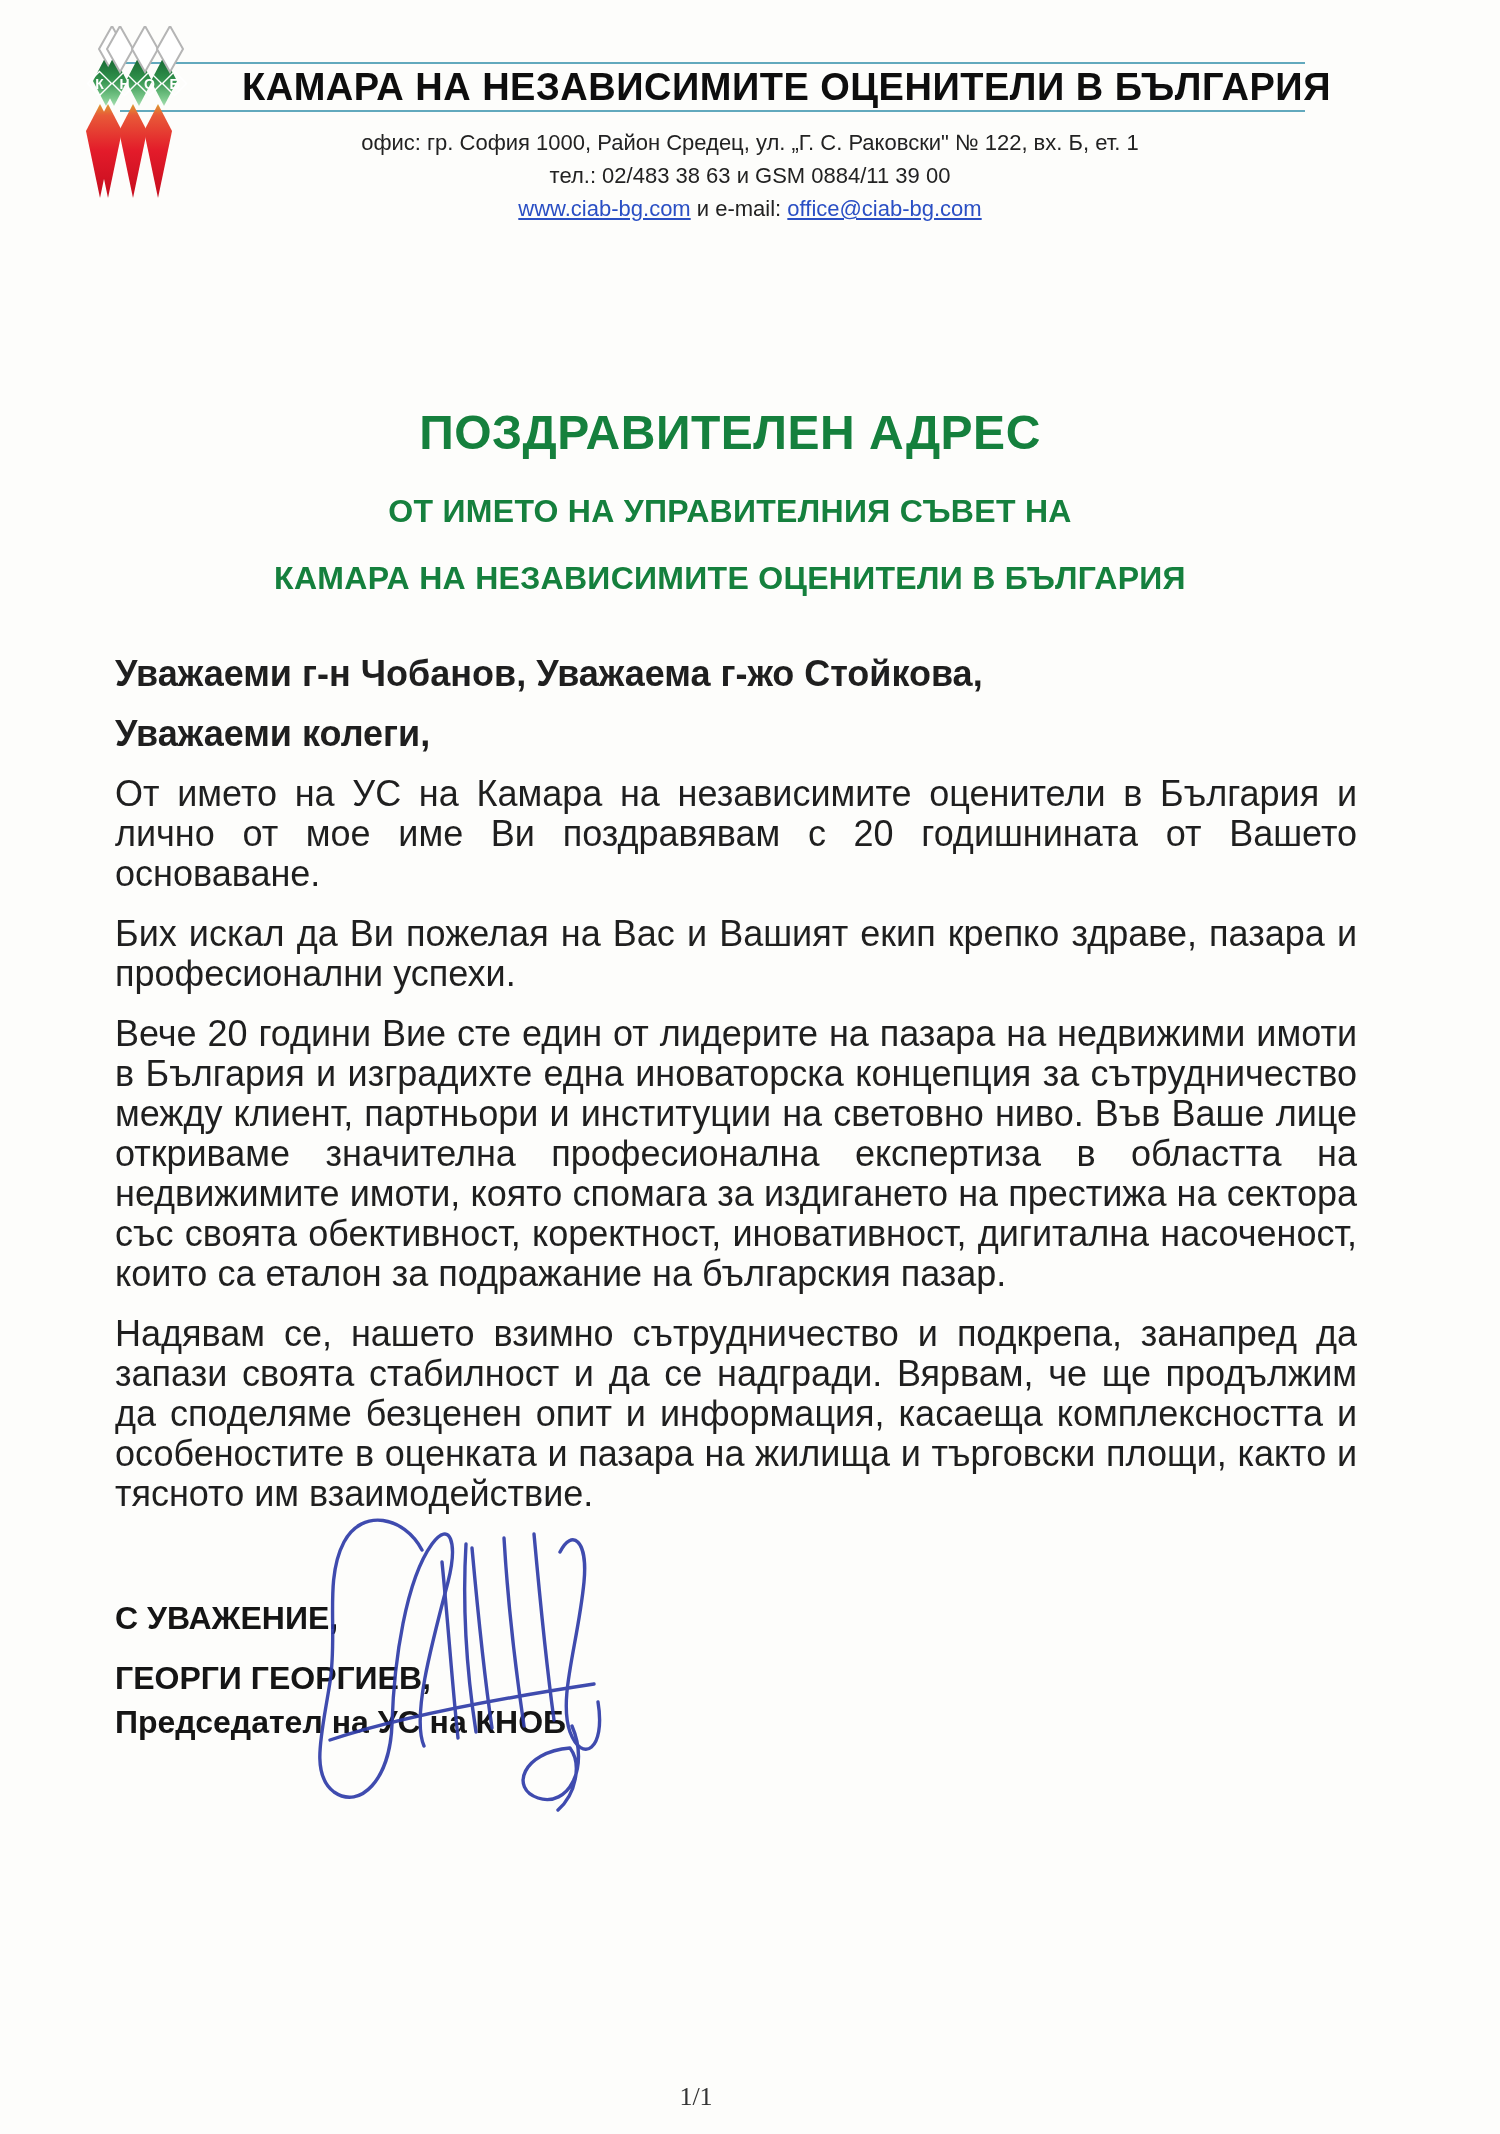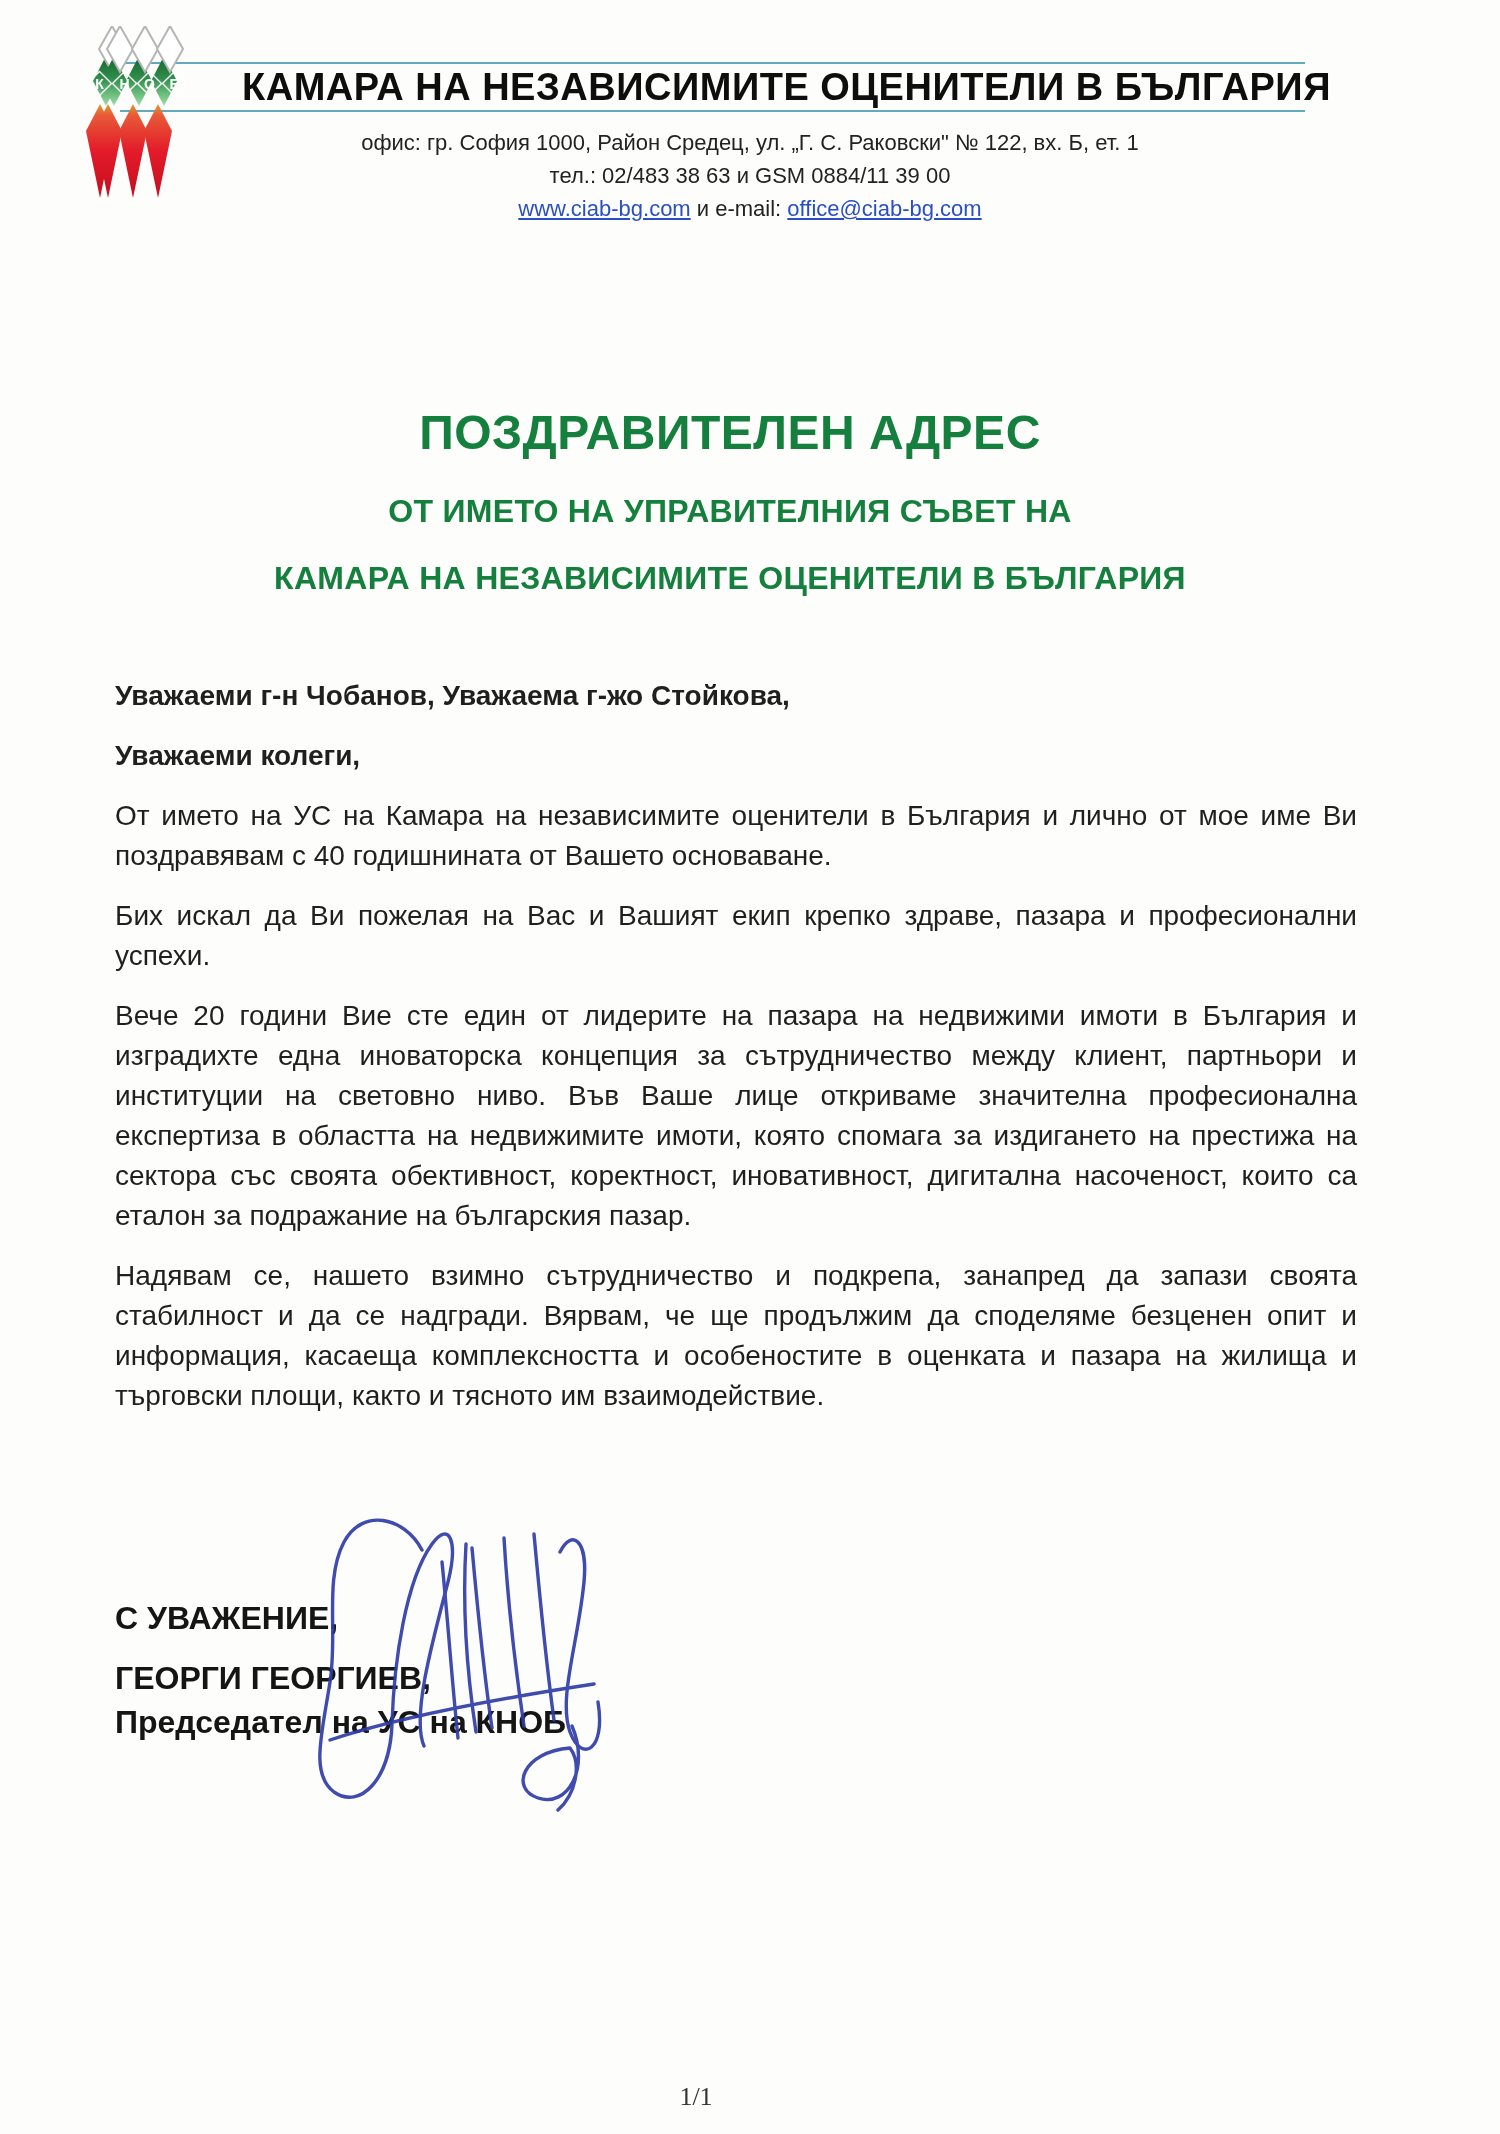--- a/index.html
+++ b/index.html
@@ -38,22 +38,22 @@
   
   .title-block {
     position:absolute; top:408px; left:20px; width:1420px; text-align:center;
     color:#15803d;
   }
   .doc-title   { font-size:48px; font-weight:bold; line-height:50px; margin:0 0 36px 0; letter-spacing:.5px; }
   .doc-subtitle{ font-size:32px; font-weight:bold; line-height:34px; margin:0 0 33px 0; letter-spacing:.3px; }
 
   
   .letter-body {
-    position:absolute; top:676px; left:115px; width:1242px;
-    font-size:28px; line-height:40px;
+    position:absolute; top:654px; left:115px; width:1242px;
+    font-size:36px; line-height:40px;
   }
   .letter-body p { margin:0 0 20px 0; text-align:justify; }
   .salutation { font-weight:bold; }
 
   
   .closing {
     position:absolute; top:1596px; left:115px; width:700px;
     font-size:32px; font-weight:bold; line-height:44px; color:#151515;
   }
   .closing .signer-name { margin-top:16px; }
@@ -131,21 +131,21 @@
 
   <div class="title-block">
     <div class="doc-title">ПОЗДРАВИТЕЛЕН АДРЕС</div>
     <div class="doc-subtitle">ОТ ИМЕТО НА УПРАВИТЕЛНИЯ СЪВЕТ НА</div>
     <div class="doc-subtitle">КАМАРА НА НЕЗАВИСИМИТЕ ОЦЕНИТЕЛИ В БЪЛГАРИЯ</div>
   </div>
 
   <div class="letter-body">
     <p class="salutation">Уважаеми г-н Чобанов, Уважаема г-жо Стойкова,</p>
     <p class="salutation">Уважаеми колеги,</p>
-    <p>От името на УС на Камара на независимите оценители в България и лично от мое име Ви поздравявам с 40 годишнината от Вашето основаване.</p>
+    <p>От името на УС на Камара на независимите оценители в България и лично от мое име Ви поздравявам с 20 годишнината от Вашето основаване.</p>
     <p>Бих искал да Ви пожелая на Вас и Вашият екип крепко здраве, пазара и професионални успехи.</p>
     <p>Вече 20 години Вие сте един от лидерите на пазара на недвижими имоти в България и изградихте една иноваторска концепция за сътрудничество между клиент, партньори и институции на световно ниво. Във Ваше лице откриваме значителна професионална експертиза в областта на недвижимите имоти, която спомага за издигането на престижа на сектора със своята обективност, коректност, иновативност, дигитална насоченост, които са еталон за подражание на българския пазар.</p>
     <p>Надявам се, нашето взимно сътрудничество и подкрепа, занапред да запази своята стабилност и да се надгради. Вярвам, че ще продължим да споделяме безценен опит и информация, касаеща комплексността и особеностите в оценката и пазара на жилища и търговски площи, както и тясното им взаимодействие.</p>
   </div>
 
   <div class="closing">
     <div>С УВАЖЕНИЕ,</div>
     <div class="signer-name">ГЕОРГИ ГЕОРГИЕВ,</div>
     <div>Председател на УС на КНОБ</div>
   </div>

